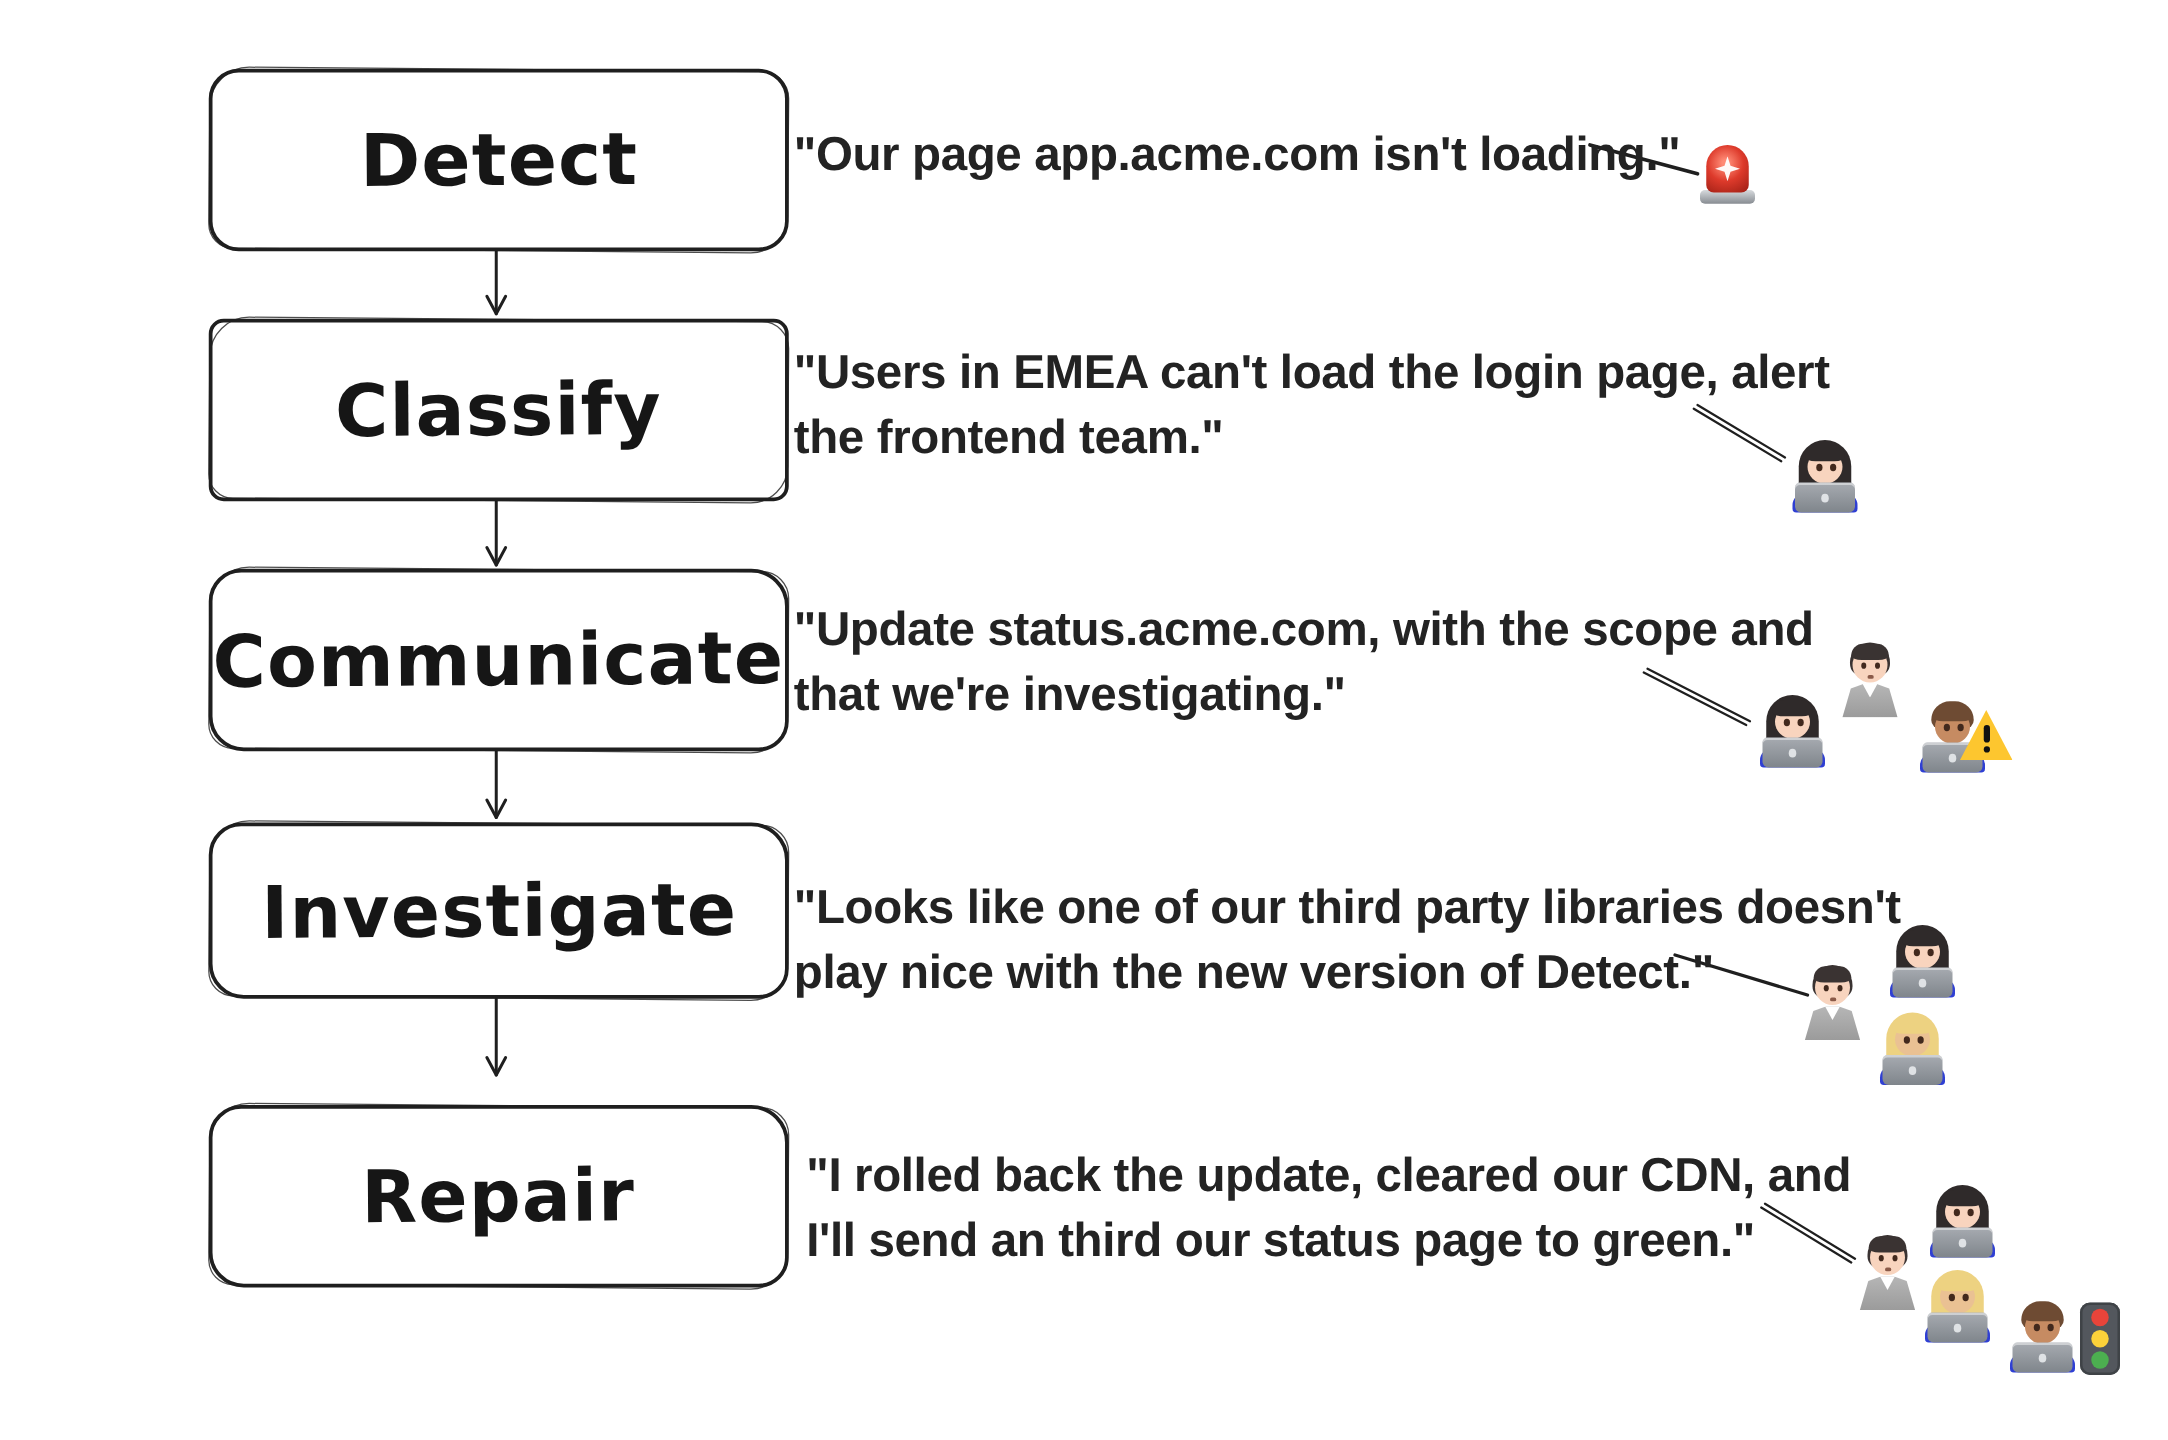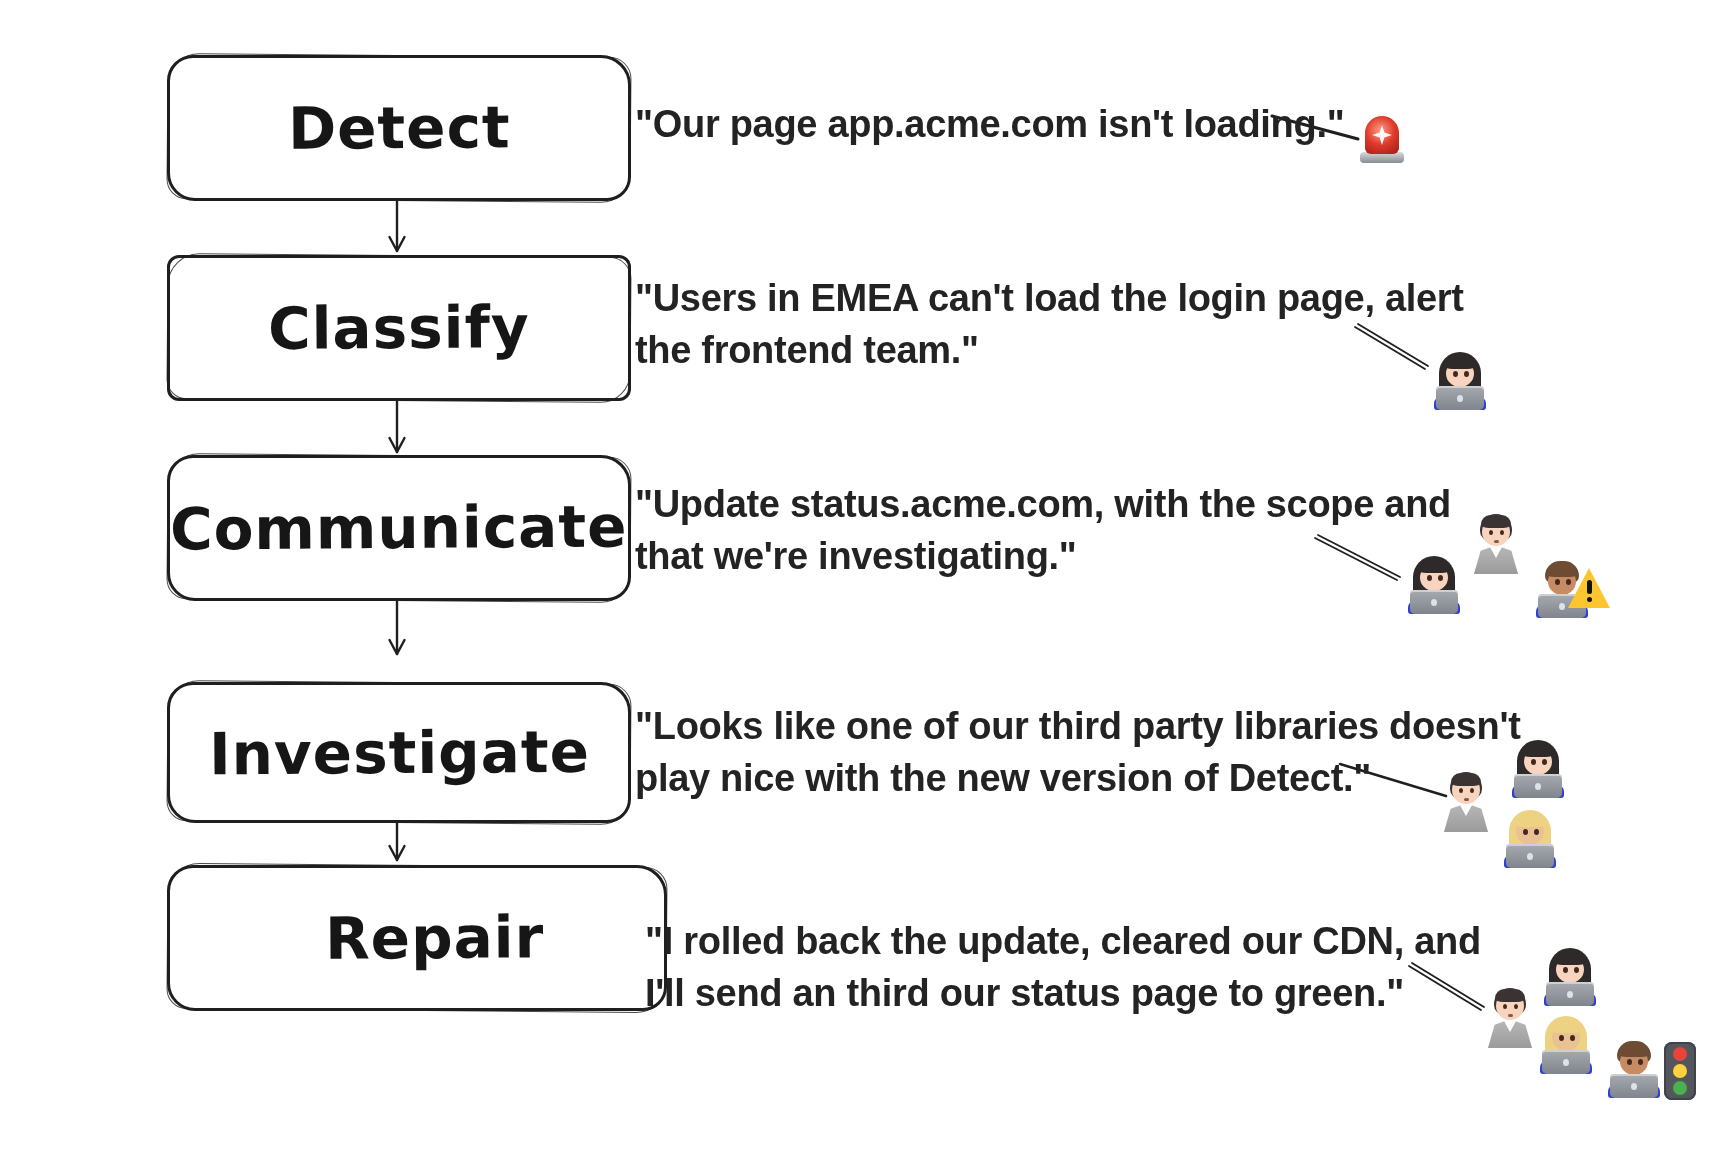--- a/index.html
+++ b/index.html
@@ -123,33 +123,33 @@
     </g>
     <g stroke-width="2.6">
       <path d="M1340,764 L1446,796"></path>
     </g>
     <g stroke-width="1.8">
       <path d="M1412,963 L1484,1007"></path>
         <path d="M1409,966 L1481,1010"></path>
     </g>
   </svg>
 
-  <div class="stage-box" style="top:55px;">
+  <div class="stage-box" style="top:55px;border-radius:24px;">
     <span class="stage-label">Detect</span>
   </div>
   <div class="stage-box" style="top:255px;border-radius:12px;">
     <span class="stage-label">Classify</span>
   </div>
   <div class="stage-box" style="top:455px;">
     <span class="stage-label">Communicate</span>
   </div>
-  <div class="stage-box" style="top:682px;height:135px;">
+  <div class="stage-box" style="top:658px;height:135px;">
     <span class="stage-label">Investigate</span>
   </div>
-  <div class="stage-box" style="top:865px;padding-left:36px;">
+  <div class="stage-box" style="top:884px;">
     <span class="stage-label">Repair</span>
   </div>
 
   <div class="quote" style="left:635px;top:98px;">
     <span class="qline">"Our page app.acme.com isn't loading."</span>
   </div>
   <div class="quote" style="left:635px;top:272px;">
     <span class="qline">"Users in EMEA can't load the login page, alert</span>
     <span class="qline">the frontend team."</span>
   </div>

